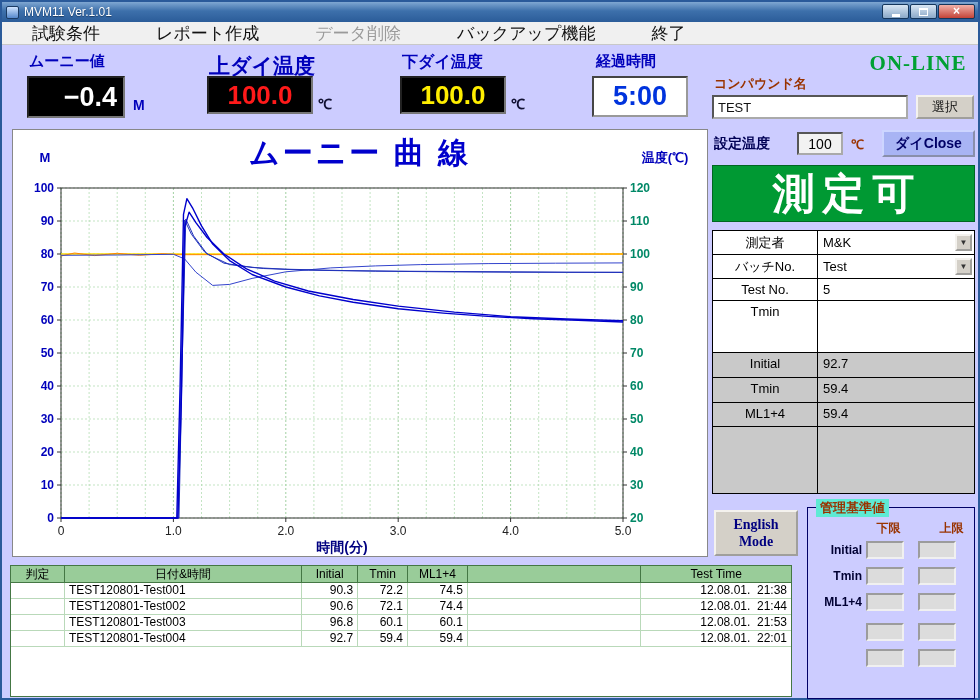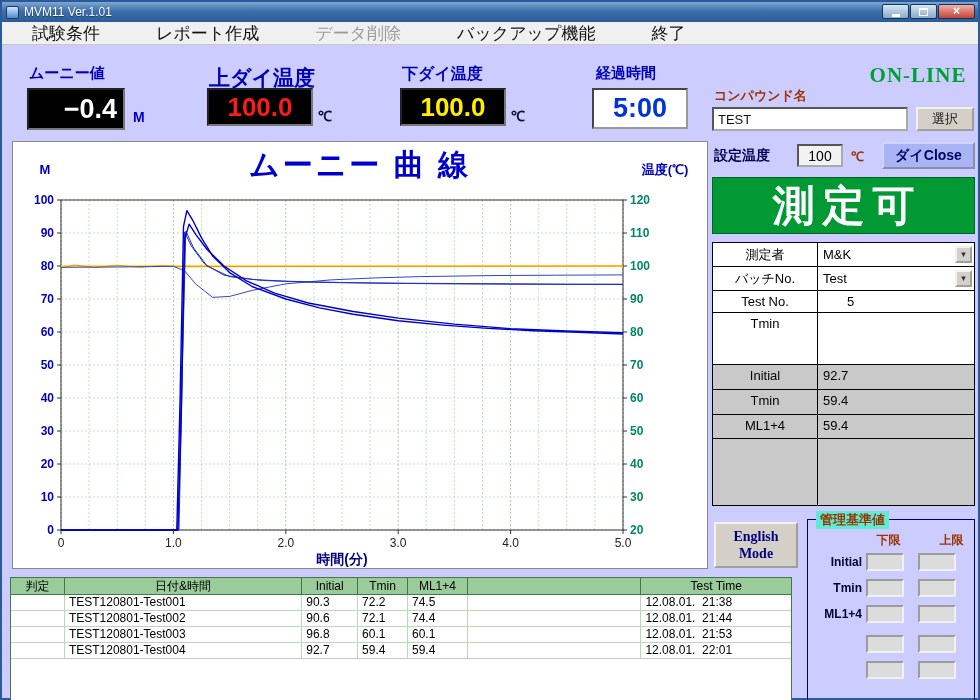--- a/index.html
+++ b/index.html
@@ -22,21 +22,21 @@
   .glyph-max { width:9px; height:8px; border:1px solid #fff; border-top-width:2px; }
   .glyph-x { color:#fff; font-size:12px; font-weight:bold; line-height:13px; }
 
   
   .menubar { position:absolute; top:20px; left:0; right:0; height:23px; background:#f0f0f0;
     border-bottom:1px solid #c8c8c8; display:flex; align-items:center; padding-left:16px; }
   .menu-item { font-size:17px; color:#111; padding:3px 14px; margin-right:28px; cursor:default; }
   .menu-item.disabled { color:#9a9a9a; }
 
   
-  .app-body { position:absolute; top:43px; left:0; right:0; bottom:0; background:#ccccff;margin-top:12px; }
+  .app-body { position:absolute; top:43px; left:0; right:0; bottom:0; background:#ccccff; }
   .abs { position:absolute; }
 
   .ind-label { font-size:15px; font-weight:bold; color:#0000bb; }
   .led { border:2px inset #777; background:#000; display:flex; align-items:center; }
   .led-mooney { left:25px; top:31px; width:98px; height:42px; justify-content:flex-end; padding-right:6px; }
   .led-mooney span { color:#fff; font-size:27px; font-weight:bold; }
   .led-temp { width:106px; height:38px; justify-content:center; }
   .led-temp span { font-size:26px; font-weight:bold; }
   .red-txt { color:#ff1a1a; } .yel-txt { color:#ffee00; }
   .unit-after { font-size:14px; font-weight:bold; color:#111133; }
@@ -95,21 +95,21 @@
   .lim-box { width:38px; height:18px; background:#dcdcdc; border:2px inset #f0f0f0; margin-right:14px; }
 
   
   .results { left:8px; top:520px; width:782px; height:132px; background:#fff; border:1px solid #447744; }
   .rhead-row { display:flex; height:17px; background:#99cc99; border-bottom:1px solid #447744; }
   .rrow { display:flex; height:16px; background:#fff; border-bottom:1px solid #b9d9b9; }
   .rcell { border-right:1px solid #b9d9b9; font-size:12px; line-height:15px; padding:0 4px;
     overflow:hidden; white-space:pre; color:#000; }
   .rhead-row .rcell { border-right:1px solid #447744; line-height:16px; text-align:center; }
   .rcell:last-child { border-right:none; }
-  .al { text-align:left; } .ac { text-align:left; }
+  .al { text-align:left; } .ac { text-align:right; }
 </style>
 </head>
 <body>
 
 <div class="window">
 
   <div class="titlebar">
     <div class="app-icon"></div>
     <span class="title-text">MVM11 Ver.1.01</span>
     <div class="win-controls">
@@ -286,21 +286,21 @@
           <span class="combo-arrow">▼</span>
         </div>
       </div>
       <div class="frow" style="height:24px;">
         <div class="flabel">バッチNo.</div>
         <div class="fvalue combo">
           <span>Test</span>
           <span class="combo-arrow">▼</span>
         </div>
       </div>
-      <div class="frow" style="height:22px;gap:24px;">
+      <div class="frow" style="height:22px;">
         <div class="flabel">Test No.</div>
         <div class="fvalue">5</div>
       </div>
       <div class="frow" style="height:52px;">
         <div class="flabel">Tmin</div>
         <div class="fvalue"></div>
       </div>
       <div class="frow gray" style="height:25px;">
         <div class="flabel">Initial</div>
         <div class="fvalue">92.7</div>

